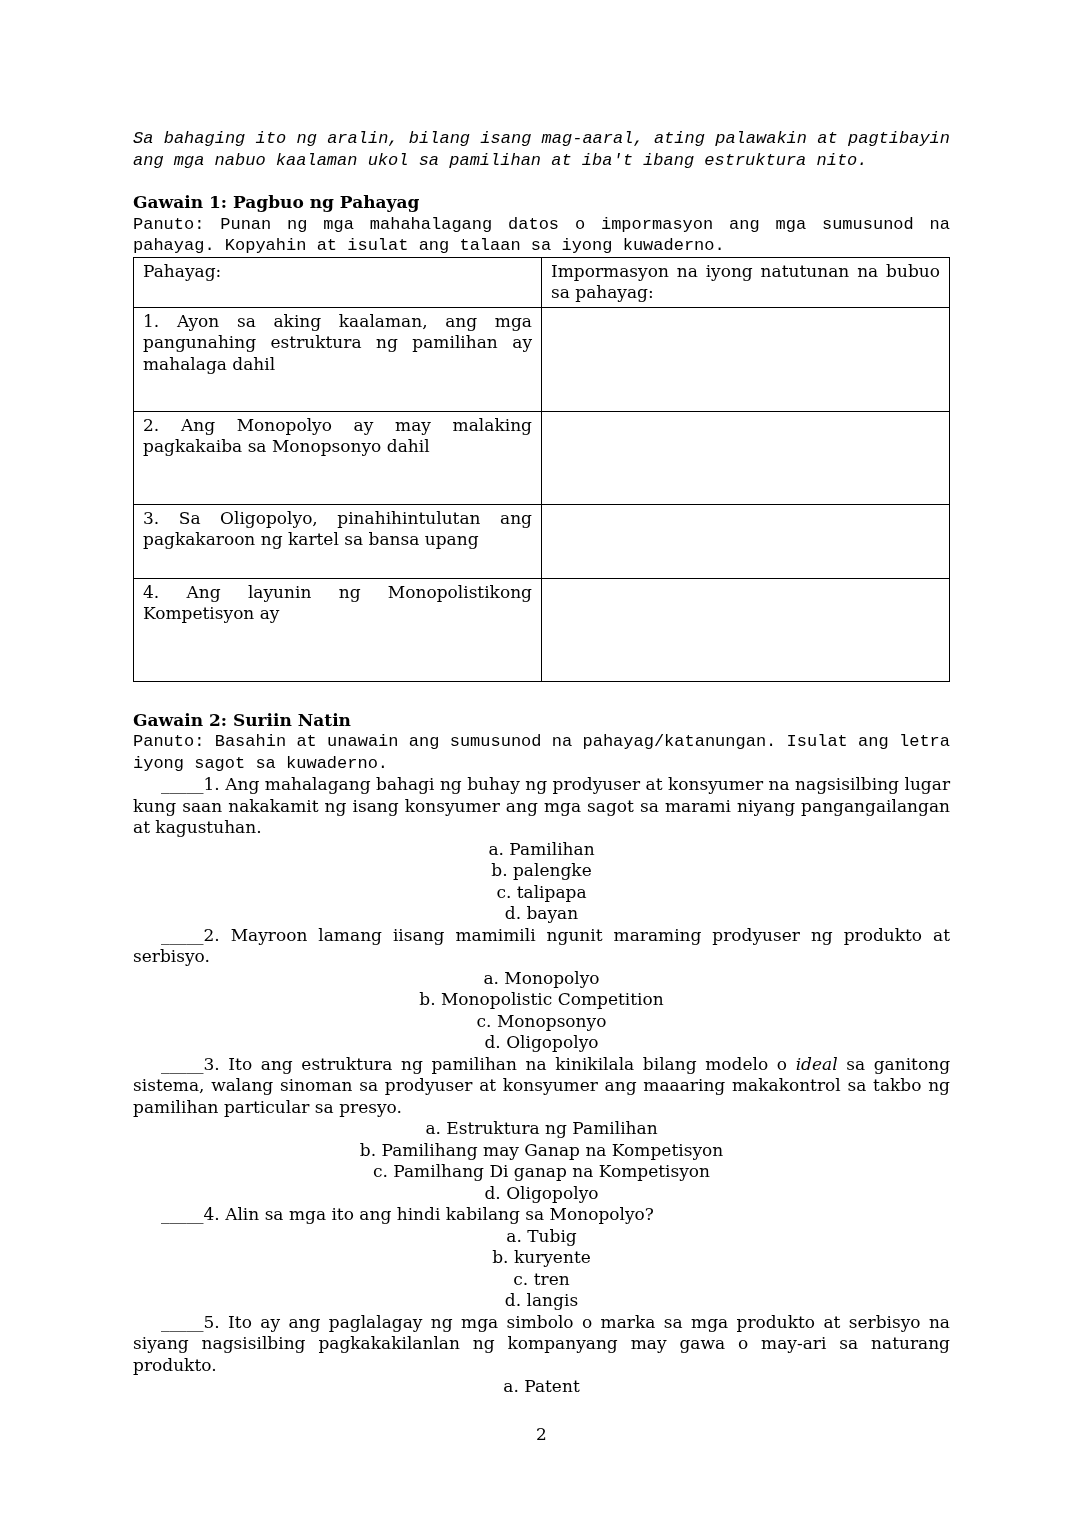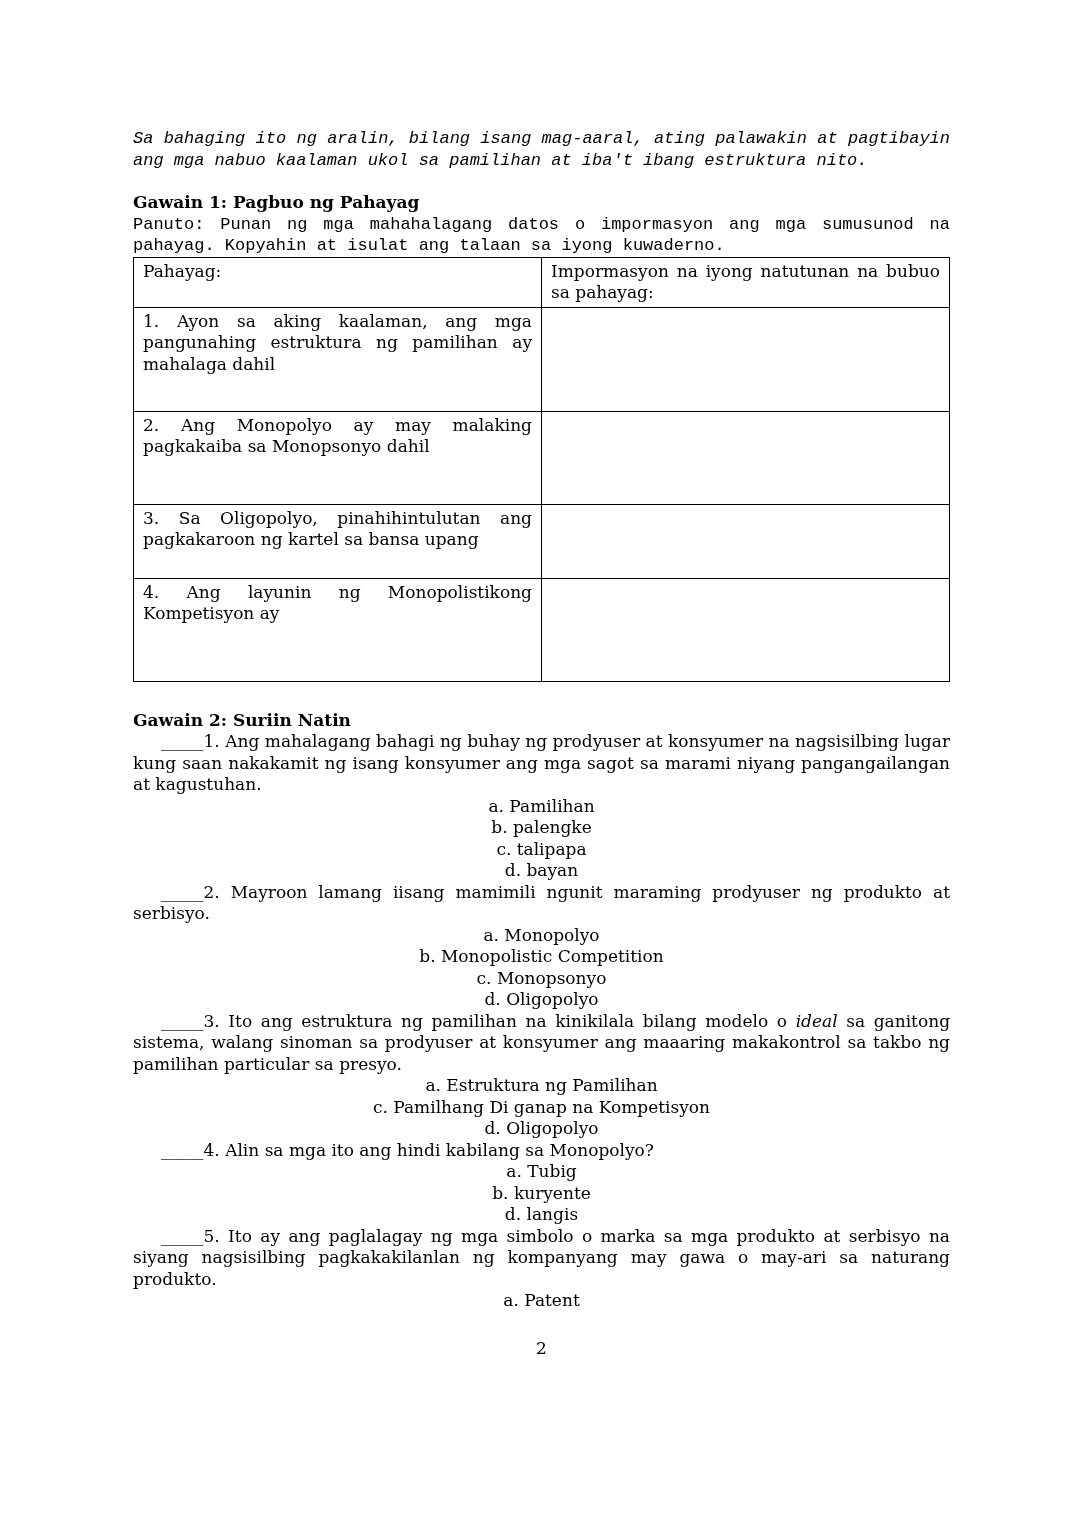--- a/index.html
+++ b/index.html
@@ -72,41 +72,44 @@
       <td class="ans"></td>
     </tr>
     <tr class="r4">
       <td>4. Ang layunin ng Monopolistikong Kompetisyon ay</td>
       <td class="ans"></td>
     </tr>
   </tbody>
     </table>
 
   <p class="heading2">Gawain 2: Suriin Natin</p>
+  <p class="justify">Panuto: Basahin at unawain ang sumusunod na pahayag/katanungan. Isulat ang letra iyong sagot sa kuwaderno.</p>
 
   <p class="q"><span>_____1. </span><span>Ang mahalagang bahagi ng buhay ng prodyuser at konsyumer na nagsisilbing lugar kung saan nakakamit ng isang konsyumer ang mga sagot sa marami niyang pangangailangan at kagustuhan.</span></p>
   <p class="line">a. Pamilihan</p>
   <p class="line">b. palengke</p>
   <p class="line">c. talipapa</p>
   <p class="line">d. bayan</p>
 
   <p class="q"><span>_____2. </span><span>Mayroon lamang iisang mamimili ngunit maraming prodyuser ng produkto at serbisyo.</span></p>
   <p class="line">a. Monopolyo</p>
   <p class="line">b. Monopolistic Competition</p>
   <p class="line">c. Monopsonyo</p>
   <p class="line">d. Oligopolyo</p>
 
   <p class="q"><span>_____3. </span><span>Ito ang estruktura ng pamilihan na kinikilala bilang modelo o </span><em>ideal</em><span> sa ganitong sistema, walang sinoman sa prodyuser at konsyumer ang maaaring makakontrol sa takbo ng pamilihan particular sa presyo.</span></p>
   <p class="line">a. Estruktura ng Pamilihan</p>
+  <p class="line">b. Pamilihang may Ganap na Kompetisyon</p>
   <p class="line">c. Pamilhang Di ganap na Kompetisyon</p>
   <p class="line">d. Oligopolyo</p>
 
   <p class="q"><span>_____4. </span><span>Alin sa mga ito ang hindi kabilang sa Monopolyo?</span></p>
   <p class="line">a. Tubig</p>
   <p class="line">b. kuryente</p>
+  <p class="line">c. tren</p>
   <p class="line">d. langis</p>
 
   <p class="q"><span>_____5. </span><span>Ito ay ang paglalagay ng mga simbolo o marka sa mga produkto at serbisyo na siyang nagsisilbing pagkakakilanlan ng kompanyang may gawa o may-ari sa naturang produkto.</span></p>
   <p class="line">a. Patent</p>
 
   <div class="page-number">2</div>
 
 </div>
 
 </body></html>

